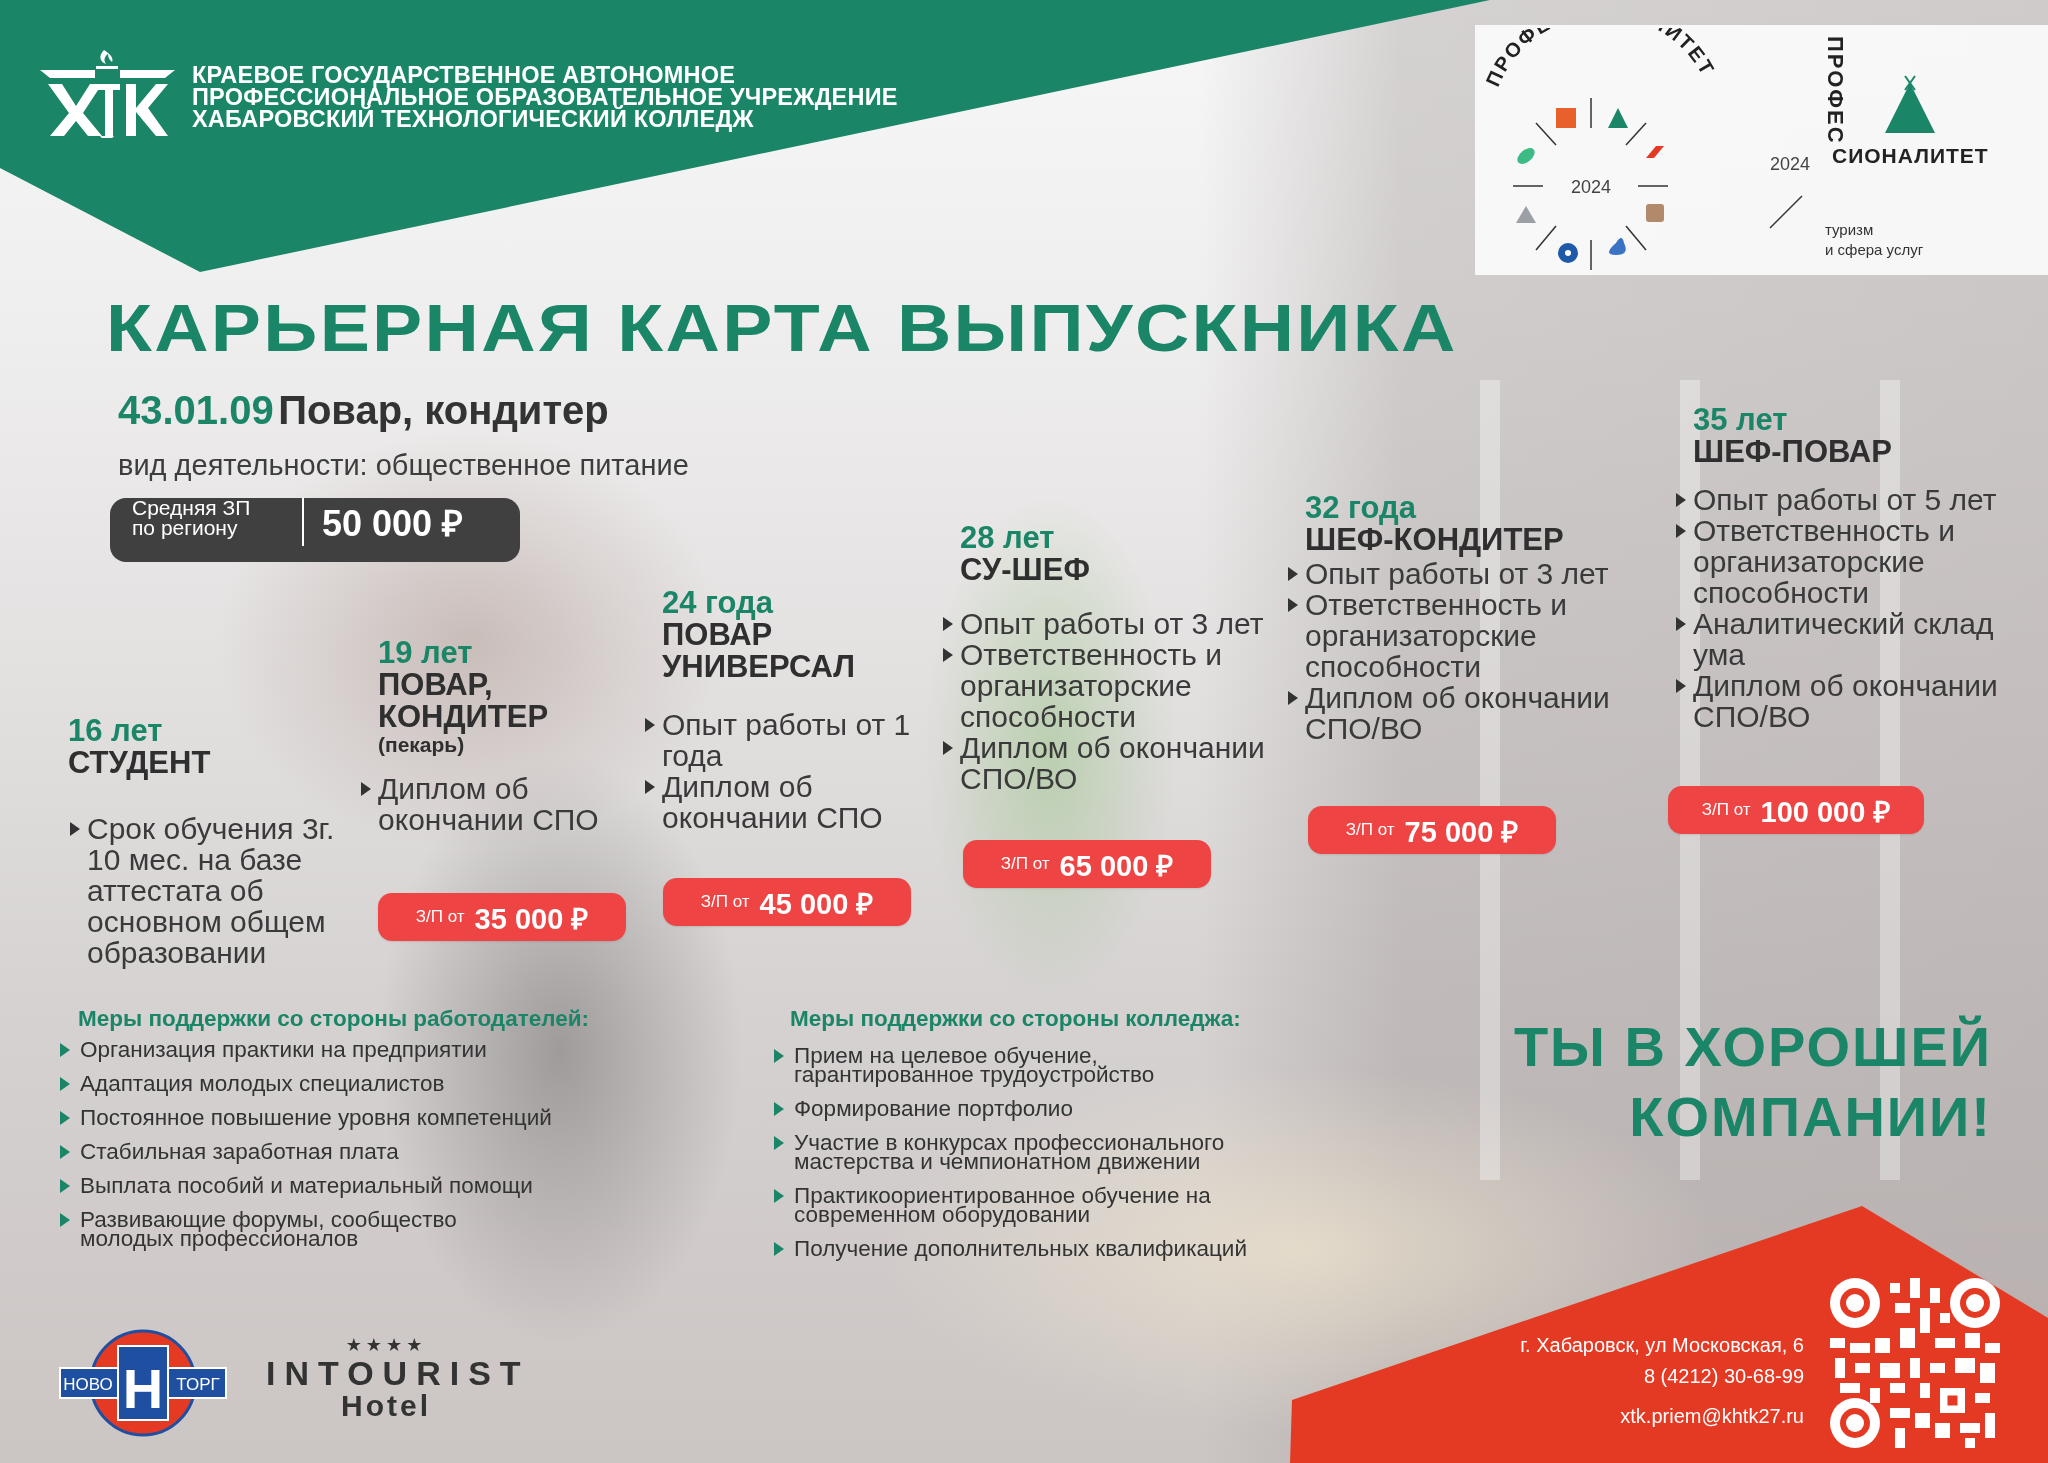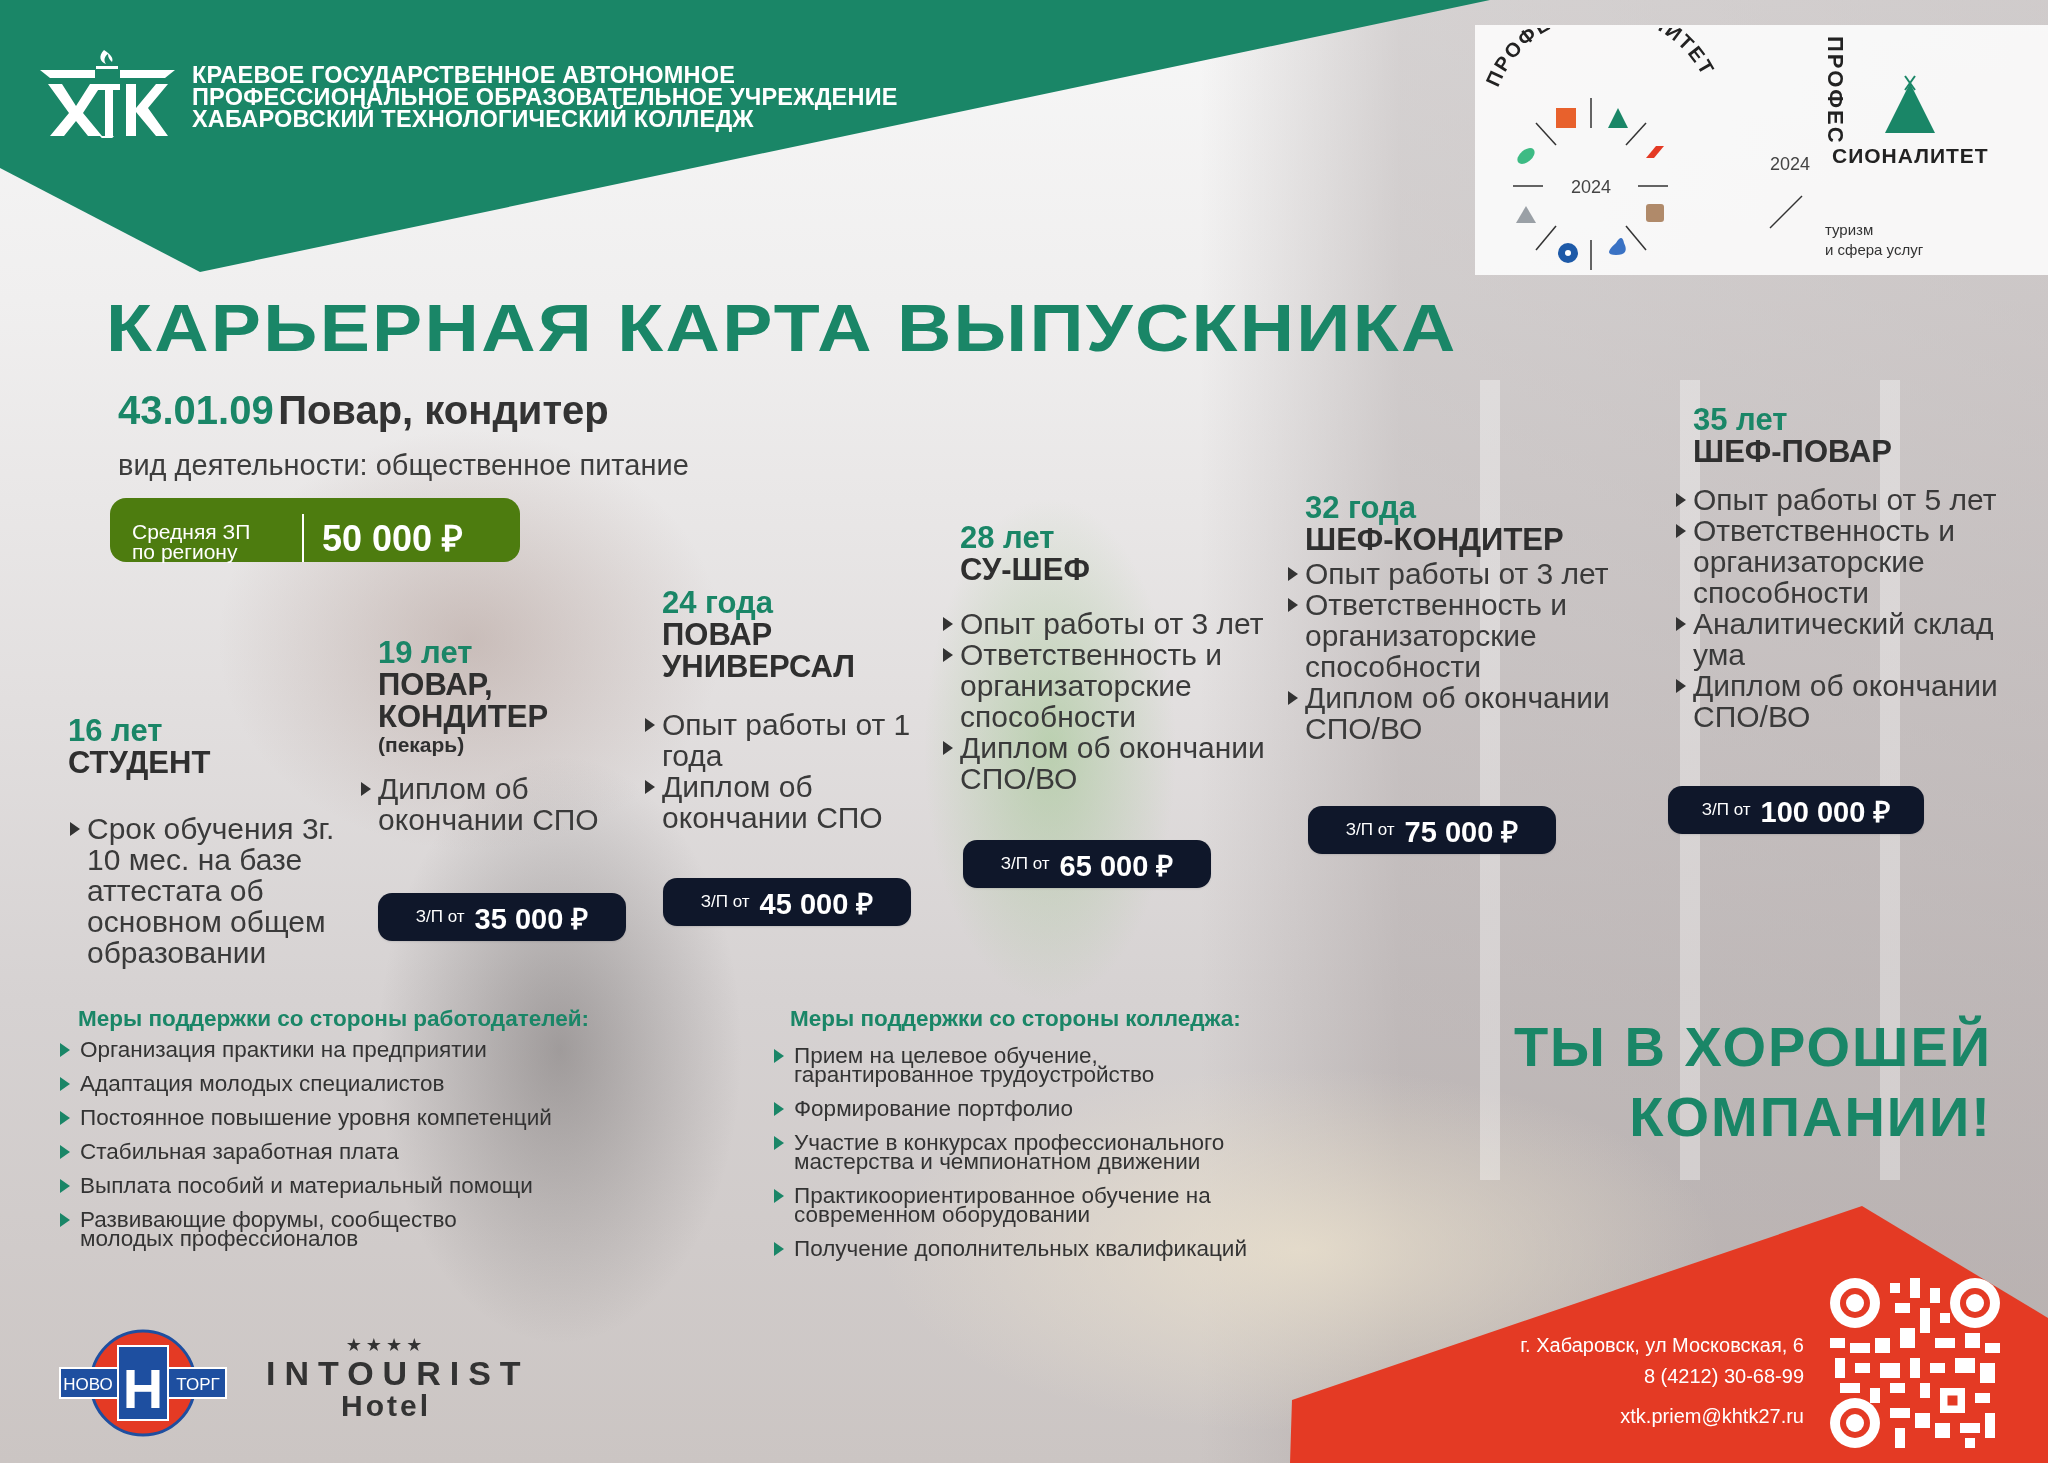--- a/index.html
+++ b/index.html
@@ -54,40 +54,40 @@
     transform: scaleX(1.14); transform-origin: left;
   }
   .spec {
     position: absolute; left: 118px; top: 388px; font-family: "Liberation Sans", sans-serif;
   }
   .spec .code { color: #1a8667; font-weight: 700; font-size: 40px; }
   .spec .name { color: #333; font-weight: 700; font-size: 40px; }
   .spec .activity { font-size: 29px; color: #3d3d3d; margin-top: 16px; }
   .avg-pill {
     position: absolute; left: 110px; top: 498px; width: 410px; height: 64px;
-    background: #4d7c0f; border-radius: 16px; color: #fff;
-    display: flex; align-items: flex-end; font-family: "Liberation Sans", sans-serif;
+    background: #404040; border-radius: 16px; color: #fff;
+    display: flex; align-items: flex-start; font-family: "Liberation Sans", sans-serif;
   }
   .avg-pill .lbl { font-size: 21px; line-height: 20px; padding-left: 22px; width: 182px; }
   .avg-pill .sep { width: 2px; height: 48px; background: #fff; margin: 0 18px 0 10px; }
   .avg-pill .val { font-size: 36px; font-weight: 700; }
   .stage { position: absolute; font-family: "Liberation Sans", sans-serif; }
   .stage .age { color: #1a8667; font-weight: 700; font-size: 31px; line-height: 32px; }
   .stage .role { color: #2f2f2f; font-weight: 700; font-size: 31px; line-height: 32px; }
   .stage .role-sub { color: #2f2f2f; font-weight: 700; font-size: 21px; line-height: 24px; }
   .stage ul { list-style: none; }
   .stage li {
     position: relative; padding-left: 19px; font-size: 30px; line-height: 31px; color: #3a3a3a;
   }
   .stage li::before {
     content: ""; position: absolute; left: 2px; top: 9px;
     border-left: 10px solid #333; border-top: 7px solid transparent; border-bottom: 7px solid transparent;
   }
   .sal-pill {
-    position: absolute; height: 48px; background: #0f172a; border-radius: 14px; color: #fff;
+    position: absolute; height: 48px; background: #ef4444; border-radius: 14px; color: #fff;
     display: flex; align-items: center; justify-content: center; gap: 10px;
     font-family: "Liberation Sans", sans-serif; box-shadow: 0 1px 2px rgba(0,0,0,0.1);
   }
   .sal-pill .pre { font-size: 17px; }
   .sal-pill .amt { font-size: 29px; font-weight: 700; }
   .support { position: absolute; font-family: "Liberation Sans", sans-serif; }
   .support h3 { color: #1a8667; font-weight: 700; font-size: 22.5px; margin-bottom: 8px; white-space: nowrap; }
   .support ul { list-style: none; }
   .support li {
     position: relative; padding-left: 20px; font-size: 22.5px; line-height: 19px; color: #333;

